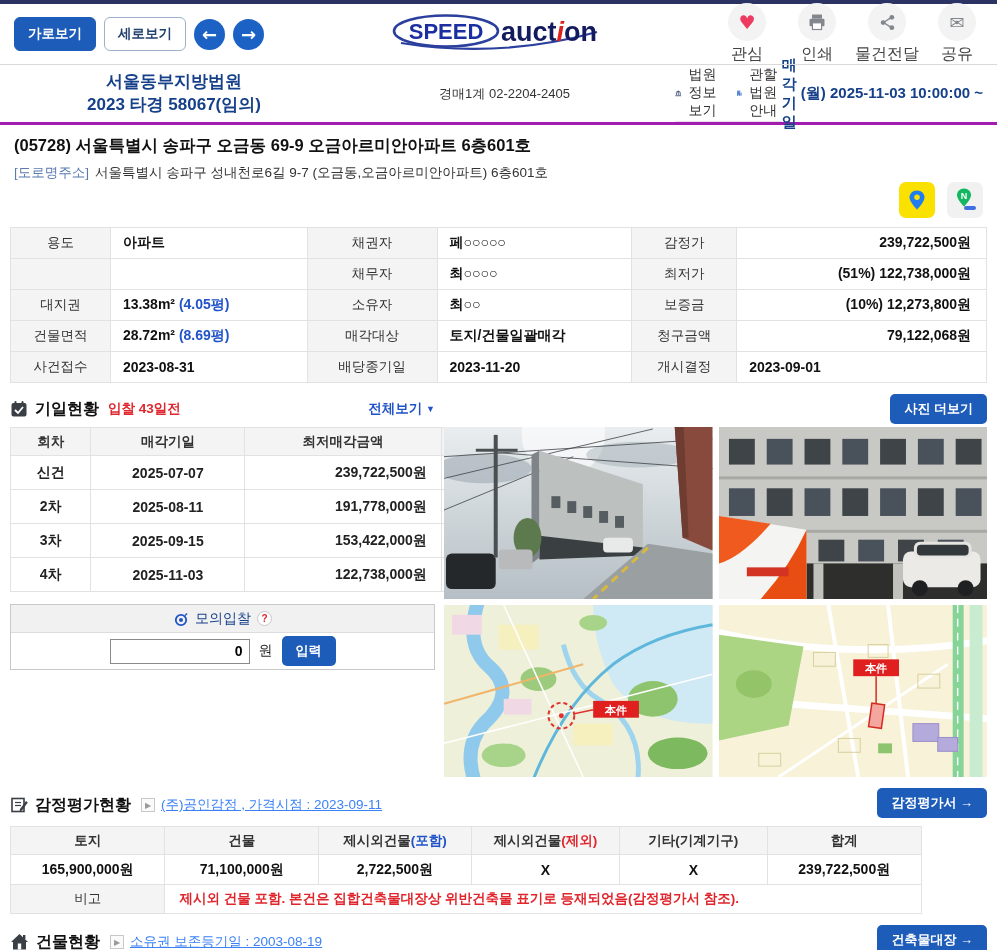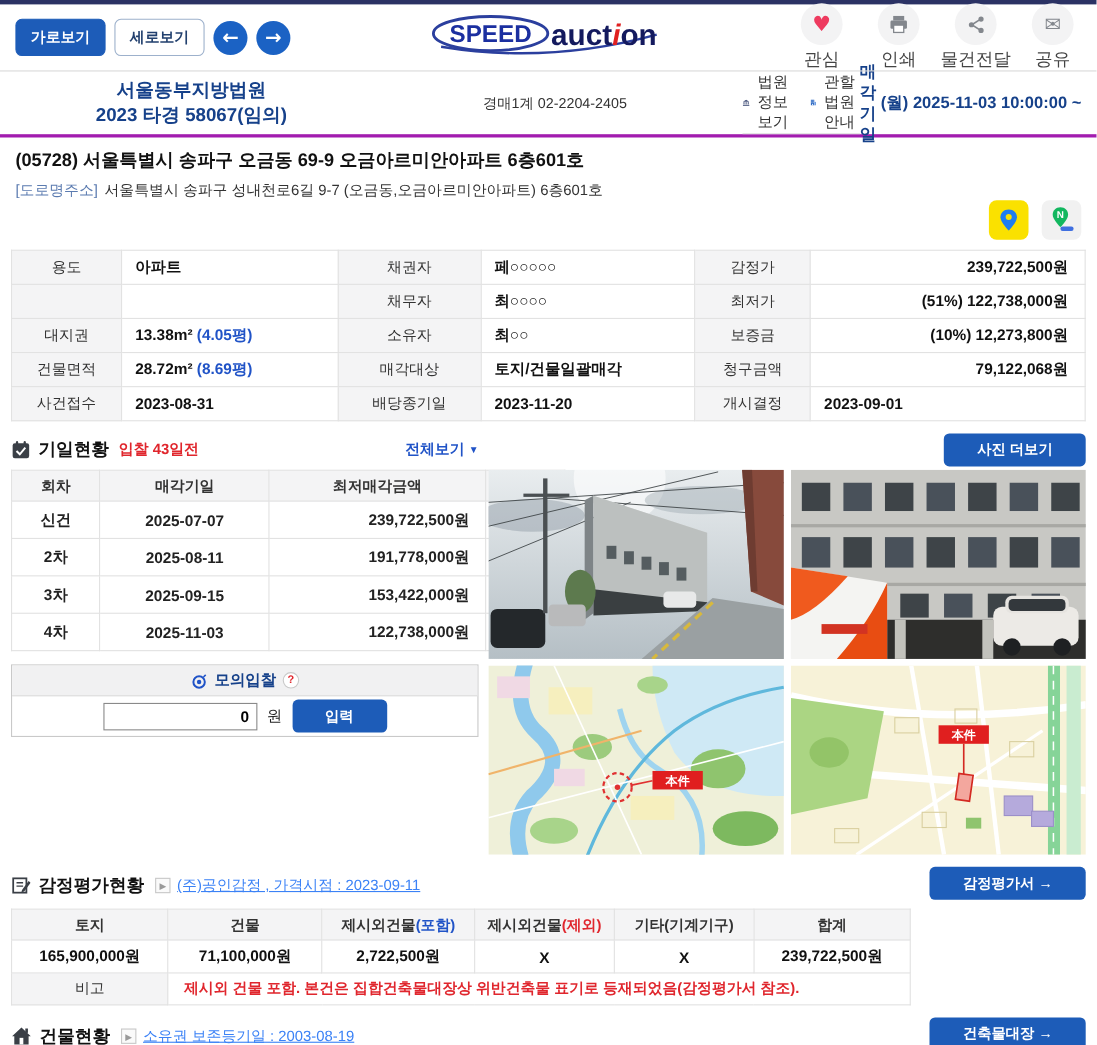--- a/index.html
+++ b/index.html
@@ -68,43 +68,43 @@
   .viewall .arr { font-size:9px; vertical-align:1px; }
   .schtbl { width:504px; margin-top:3px; font-size:14px; }
   .schtbl td { border:1px solid #e2e2e2; text-align:center; }
   .schtbl tr.hd td { background:#f4f4f5; height:28px; font-weight:bold; font-size:13.5px; color:#333; }
   .schtbl tr.rw td { height:34px; font-weight:bold; color:#222; }
   .schtbl td.money { text-align:right; padding-right:14px; }
 
   .mock { width:425px; border:1px solid #c9c9c9; margin-top:12px; }
   .mock-h { background:#f1f1f2; border-bottom:1px solid #dcdcdc; height:28px; display:flex;
     align-items:center; justify-content:center; gap:6px; }
-  .mock-h .t { color:#16418a; font-weight:bold; font-size:14px; }
+  .mock-h .t { color:#16418a; font-weight:normal; font-size:14px; }
   .helpb { width:15px; height:15px; border-radius:50%; background:#fff; border:1px solid #c9c9c9;
     color:#e0262d; font-size:10px; font-weight:bold; display:flex; align-items:center;
     justify-content:center; cursor:pointer; }
   .mock-b { height:36px; display:flex; align-items:center; justify-content:center; gap:9px; }
   .mock-b input { width:140px; height:25px; border:1px solid #8a8a8a; text-align:right;
     font-size:14px; font-weight:bold; padding-right:6px; font-family:inherit; }
   .mock-b .unit { font-size:14px; color:#222; }
   .btn-blue { background:#1d5cb8; color:#fff; border:none; border-radius:5px; font-weight:bold;
-    font-size:13px; padding:6px 30px; cursor:pointer; font-family:inherit; }
+    font-size:13px; padding:6px 14px; cursor:pointer; font-family:inherit; }
 
   .mid-right { flex:1; margin-left:9px; }
   .photos-head { height:30px; display:flex; justify-content:flex-end; align-items:flex-start; }
   .pgrid { display:grid; grid-template-columns:1fr 1fr; gap:6px; margin-top:3px; }
   .pgrid svg { display:block; width:100%; height:172px; cursor:pointer; }
 
   
   .sec { margin:13px 10px 0; position:relative; }
   .sub-red { color:#3b82f6; font-size:13.5px; margin-left:6px;text-decoration:underline; }
   .mini-box { width:14px; height:14px; border:1px solid #c8c8c8; background:#fafafa; color:#9a9a9a;
     font-size:8px; display:inline-flex; align-items:center; justify-content:center; margin-left:10px; }
   .sec .corner-btn { position:absolute; right:0; top:-2px; }
-  .apptbl { width:818px; margin-top:6px; font-size:14px;border-radius:32px; }
+  .apptbl { width:912px; margin-top:6px; font-size:14px;border-radius:32px; }
   .apptbl td { border:1px solid #e2e2e2; text-align:center; }
   .apptbl tr.hd td { background:#f4f4f5; height:28px; font-weight:bold; font-size:13.5px; color:#333; }
   .apptbl tr.vals td { height:30px; font-weight:bold; color:#111; }
   .apptbl tr.note td { height:29px; }
   .apptbl td.notetxt { text-align:left; padding-left:14px; color:#e0262d; font-weight:bold; font-size:13.5px; }
   .apptbl td.lb { background:#f4f4f5; font-size:13.5px; color:#333; }
 
   .bldtbl { width:977px; margin-top:6px; font-size:14px; }
   .bldtbl td { border:1px solid #e2e2e2; text-align:center; }
   .bldtbl tr.hd td { background:#f4f4f5; height:28px; font-weight:bold; font-size:13.5px; color:#333; }

